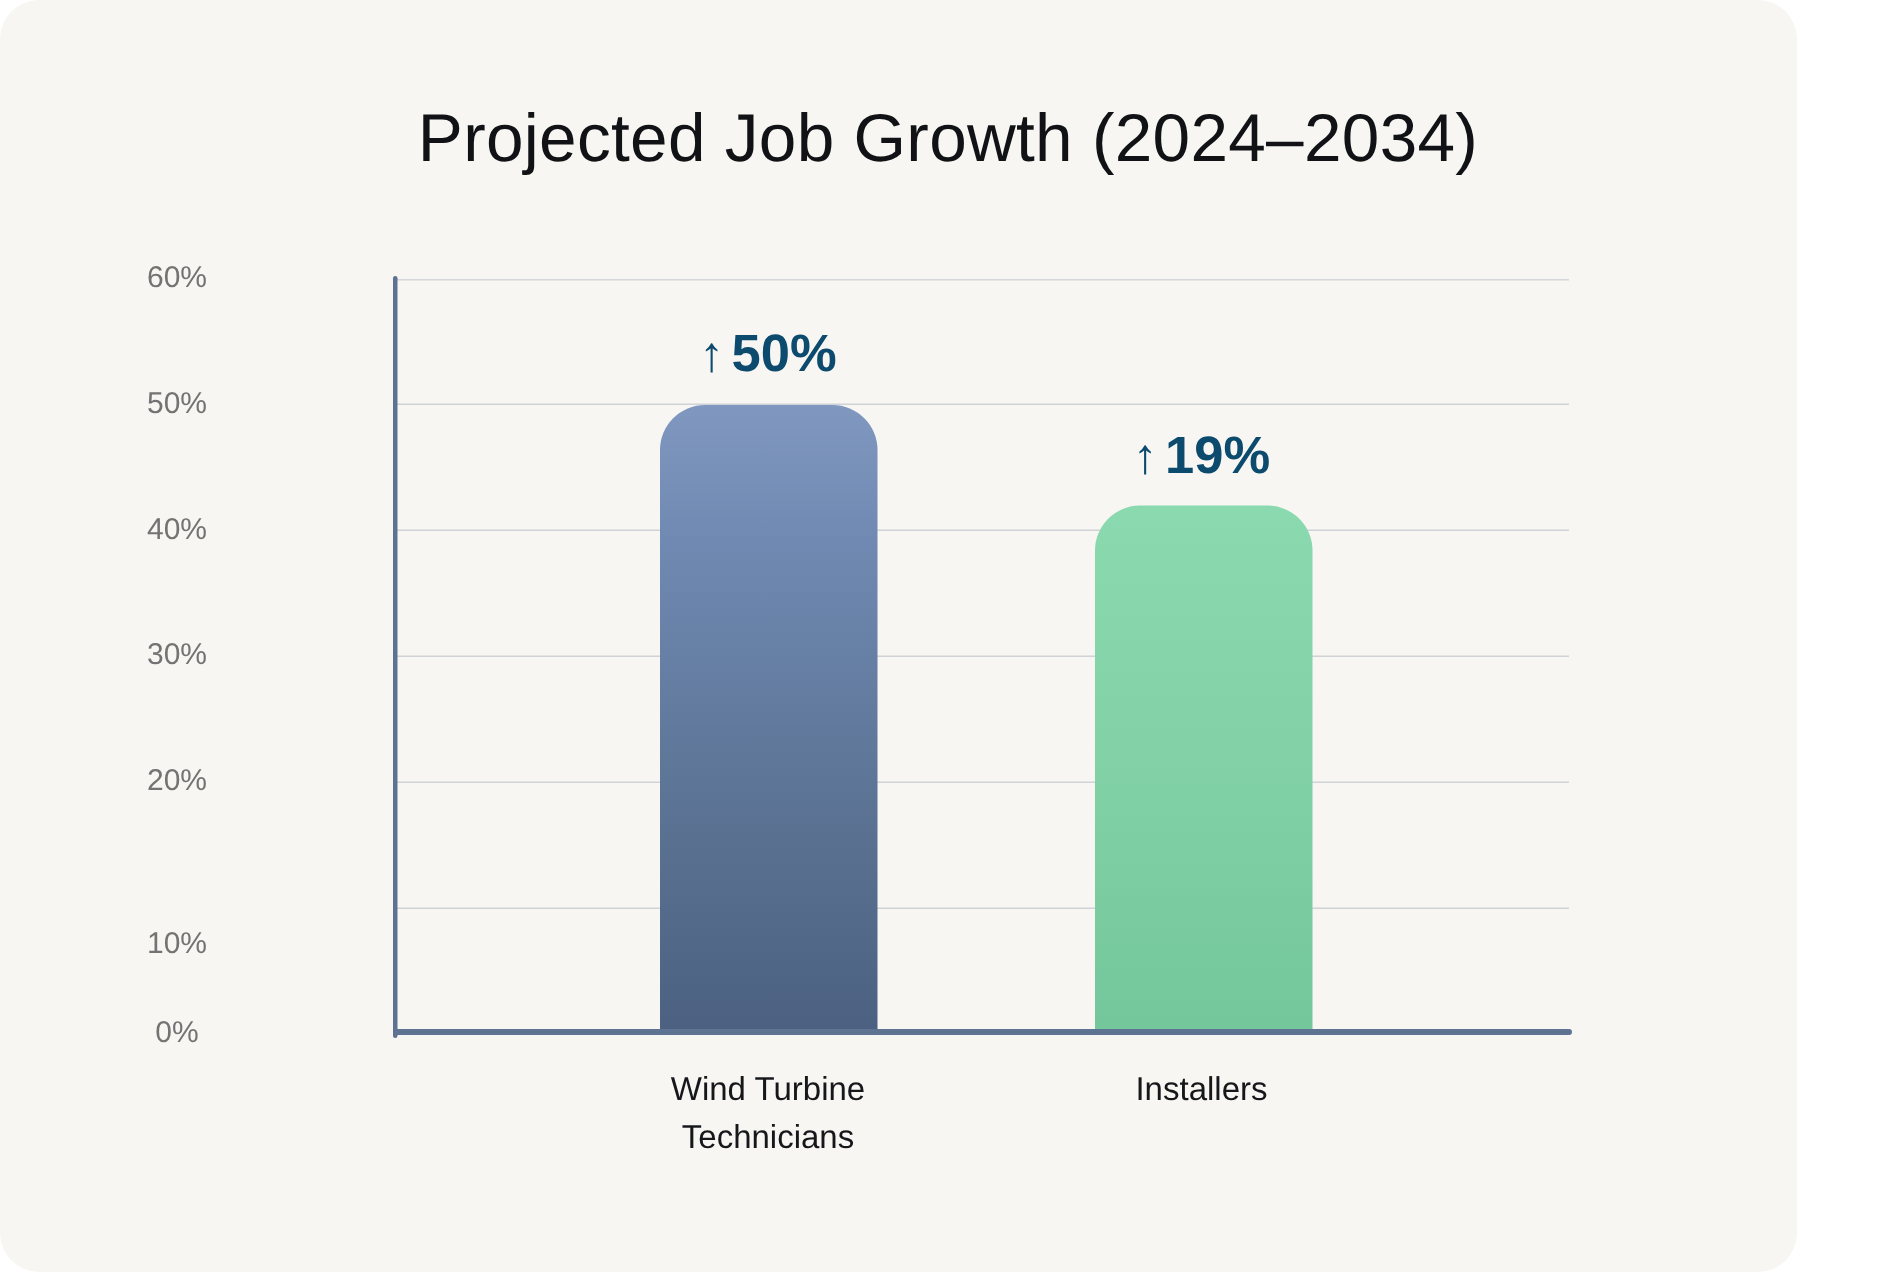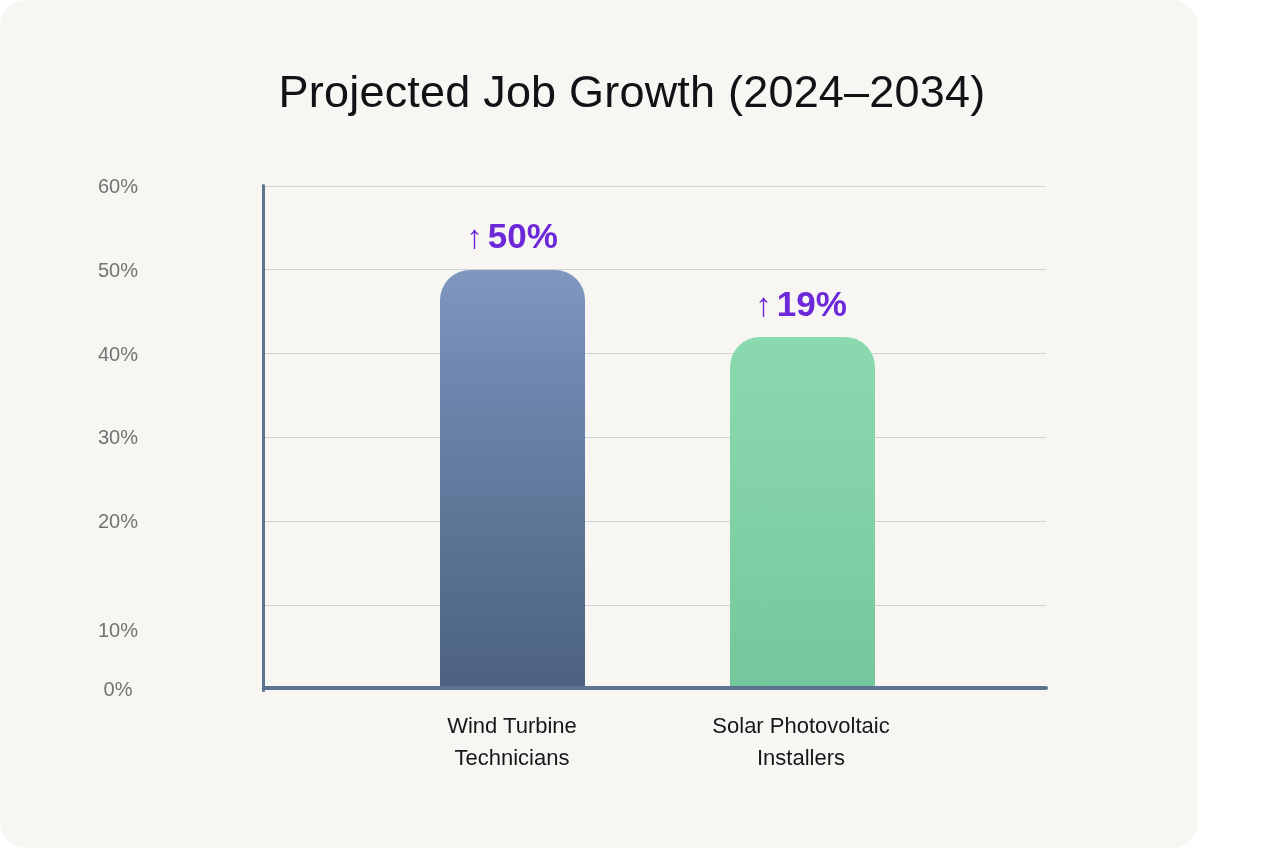--- a/index.html
+++ b/index.html
@@ -106,21 +106,21 @@
   }
   .bar.green {
     background: linear-gradient(180deg, #8bd9ae 0%, #83d2a7 45%, #73c79b 100%);
   }
 
   
   .bar-value {
     position: absolute;
     font-size: 35px;
     font-weight: 700;
-    color: #6d28d9;
+    color: #0c4a6e;
     white-space: nowrap;
     text-align: center;
     transform: translateX(-50%);
     font-family: "Liberation Sans", sans-serif;
   }
   .bar-value .arrow {
     font-weight: 400;
     font-size: 33px;
     margin-right: 5px;
   }
@@ -177,17 +177,16 @@
   <div class="bar-value" style="left:801px; top:284px;">
     <span class="arrow">↑</span><span>19%</span>
   </div>
 
   <div class="cat-label" style="left:512px; top:710px;">
     <span class="l1">Wind Turbine</span>
     <span class="l2">Technicians</span>
   </div>
 
   <div class="cat-label" style="left:801px; top:710px;">
-    <span class="l1">Solar Photovoltaic</span>
     <span class="l2">Installers</span>
   </div>
 
 </div>
 
 </body></html>

